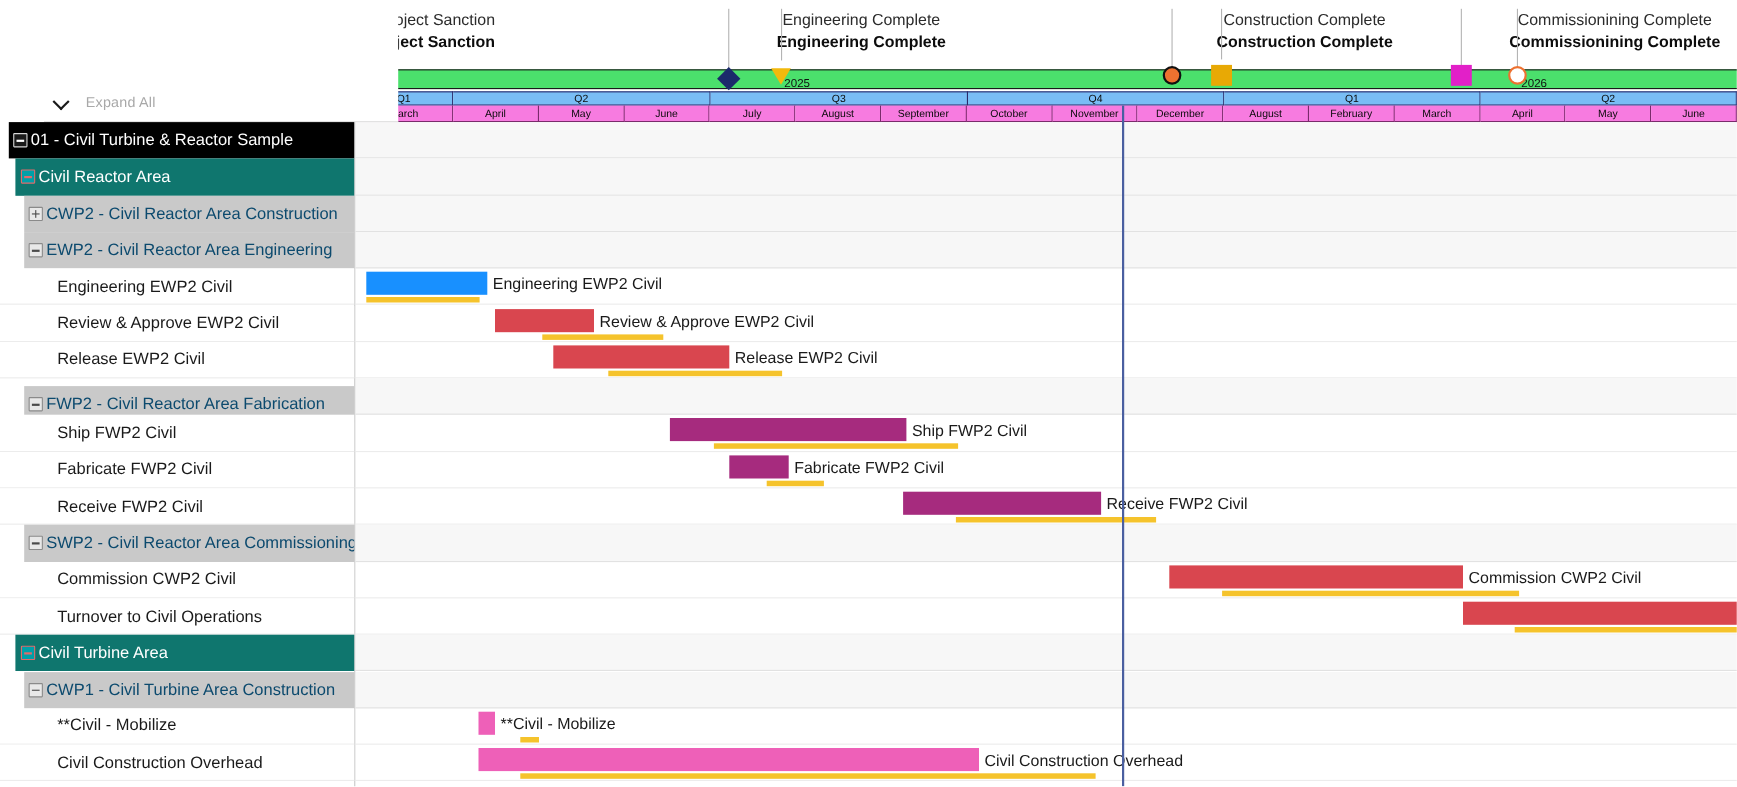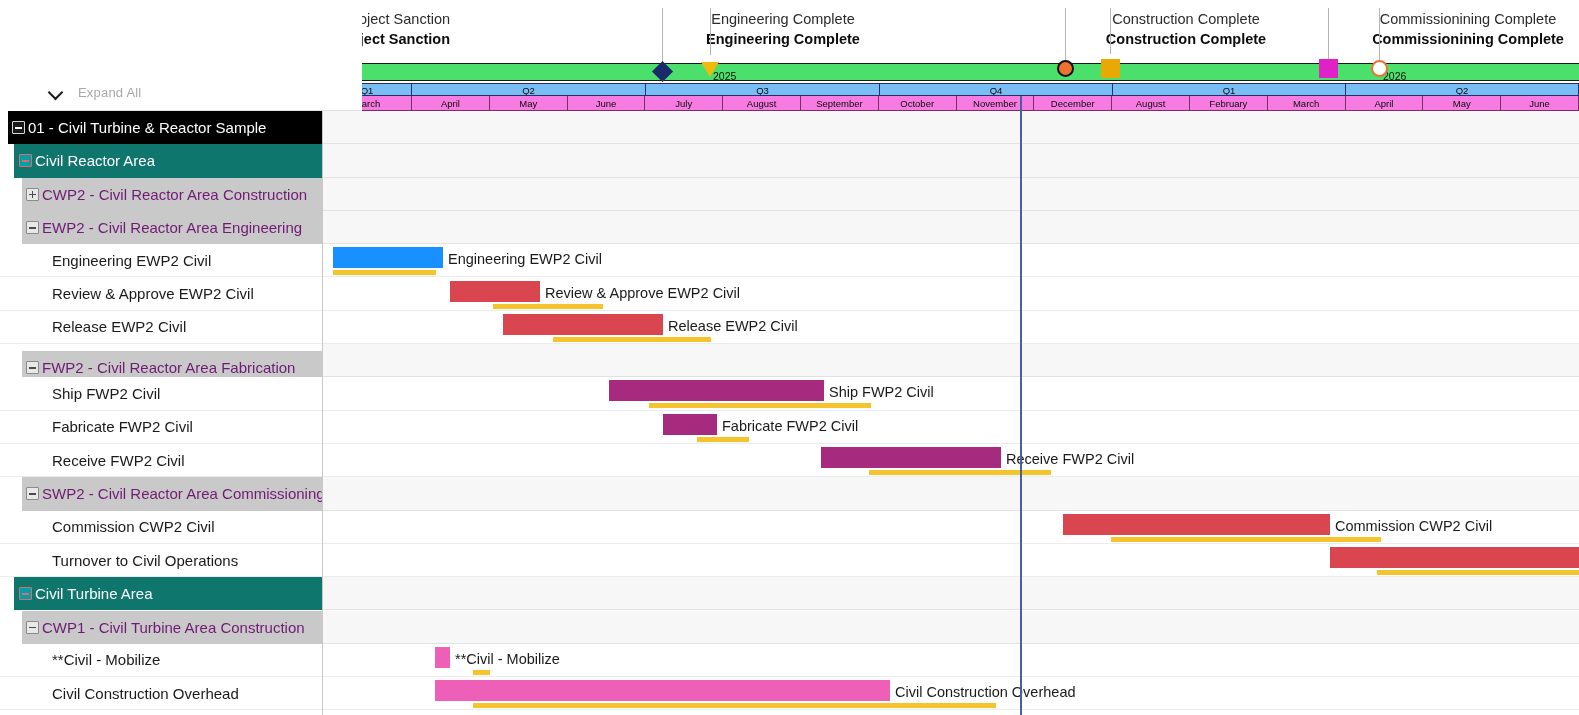--- a/index.html
+++ b/index.html
@@ -54,21 +54,21 @@
     height: 33.3px;
     display: flex; align-items: center;
     font-size: 15px;
     white-space: nowrap;
     overflow: hidden;
   }
   .trow .tlabel { line-height: 1; }
 
   .trow.lvl0 { left: 8px; width: 314px; background: #000000; color: #ffffff; padding-left: 4px; }
   .trow.lvl1 { left: 14px; width: 308px; background: #0f766e; color: #ffffff; padding-left: 5px; }
-  .trow.lvl2 { left: 22px; width: 300px; background: #c9c9c9; color: #701a75; padding-left: 4px; }
+  .trow.lvl2 { left: 22px; width: 300px; background: #c9c9c9; color: #0c4a6e; padding-left: 4px; }
   .trow.lvl3 { left: 0px;  width: 322px; background: #ffffff; color: #1a1a1a; padding-left: 52px;
                border-bottom: 1px solid #ececec; }
 
   .pm-box {
     width: 13px; height: 13px; min-width: 13px;
     border: 1px solid #8a8a8a;
     background: #e8e8e8;
     position: relative;
     margin-right: 3px;
     border-radius: 1px;

